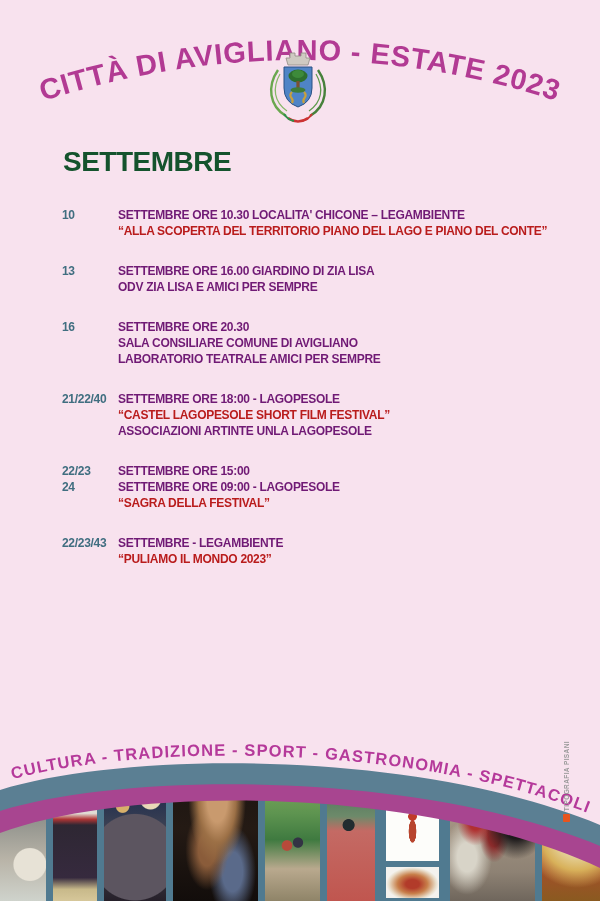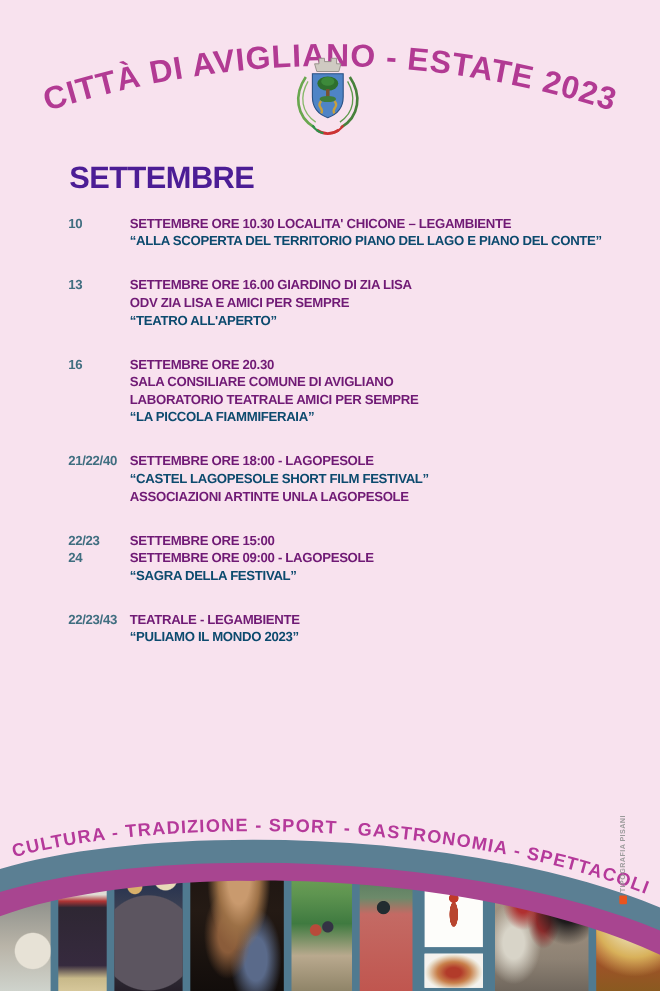--- a/index.html
+++ b/index.html
@@ -7,30 +7,30 @@
     width:600px;height:901px;position:relative;overflow:hidden;
     background:#f8e2ee;
     font-family:"Liberation Sans","DejaVu Sans",sans-serif;
   }
   
   #header-svg{display:block;width:600px;height:145px;}
   .arc-title{font-family:"Liberation Sans",sans-serif;font-weight:bold;font-size:29px;letter-spacing:.8px;fill:#b23a93;}
   
   #month-title{
     margin:2px 0 0 63px;font-size:28px;line-height:30px;font-weight:bold;
-    color:#4c1d95;letter-spacing:-0.5px;
+    color:#14532d;letter-spacing:-0.5px;
   }
   
-  #events{margin:18px 0 0 62px;}
+  #events{margin:30px 0 0 62px;}
   .event{display:flex;margin-bottom:24px;font-weight:bold;font-size:12px;line-height:16px;letter-spacing:-0.3px;}
   .event .day{width:56px;flex:0 0 56px;color:#406e80;white-space:pre-line;}
   .event .lines{flex:1;}
   .event .line{white-space:nowrap;}
   .line.teal{color:#701a75;}
-  .line.magenta{color:#0c4a6e;}
+  .line.magenta{color:#b91c1c;}
   
   #photo-strip{position:absolute;left:0;top:755px;width:600px;height:146px;background:#507a90;z-index:1;}
   .photo{position:absolute;top:0;bottom:0;}
   .ph-market{left:0;width:46px;
     background:radial-gradient(circle at 70% 35%, #c04038 0 8%, transparent 9%),
                radial-gradient(circle at 30% 30%, #58646b 0 10%, transparent 11%),
                radial-gradient(circle at 65% 75%, #e7e2d6 0 14%, transparent 15%),
                linear-gradient(180deg,#6b7a80 0%,#8a8d88 40%,#b9b4a8 72%,#cfd3cc 100%);}
   .ph-costume{left:53px;width:44px;
     background:radial-gradient(circle at 50% 12%, #2a2425 0 22%, transparent 23%),
@@ -121,31 +121,29 @@
         <div class="line teal">SETTEMBRE ORE 10.30 LOCALITA' CHICONE – LEGAMBIENTE</div>
         <div class="line magenta">“ALLA SCOPERTA DEL TERRITORIO PIANO DEL LAGO E PIANO DEL CONTE”</div>
       </div>
   </div>
 
   <div class="event">
     <div class="day">13</div>
     <div class="lines">
         <div class="line teal">SETTEMBRE ORE 16.00 GIARDINO DI ZIA LISA</div>
         <div class="line teal">ODV ZIA LISA E AMICI PER SEMPRE</div>
-        <div class="line magenta">“TEATRO ALL'APERTO”</div>
       </div>
   </div>
 
   <div class="event">
     <div class="day">16</div>
     <div class="lines">
         <div class="line teal">SETTEMBRE ORE 20.30</div>
         <div class="line teal">SALA CONSILIARE COMUNE DI AVIGLIANO</div>
         <div class="line teal">LABORATORIO TEATRALE AMICI PER SEMPRE</div>
-        <div class="line magenta">“LA PICCOLA FIAMMIFERAIA”</div>
       </div>
   </div>
 
 
   <div class="event">
     <div class="day">21/22/40</div>
     <div class="lines">
         <div class="line teal">SETTEMBRE ORE 18:00 - LAGOPESOLE</div>
         <div class="line magenta">“CASTEL LAGOPESOLE SHORT FILM FESTIVAL”</div>
         <div class="line teal">ASSOCIAZIONI ARTINTE UNLA LAGOPESOLE</div>
@@ -158,21 +156,21 @@
     <div class="lines">
         <div class="line teal">SETTEMBRE ORE 15:00</div>
         <div class="line teal">SETTEMBRE ORE 09:00 - LAGOPESOLE</div>
         <div class="line magenta">“SAGRA DELLA FESTIVAL”</div>
       </div>
   </div>
 
   <div class="event">
     <div class="day">22/23/43</div>
     <div class="lines">
-        <div class="line teal">TEATRALE - LEGAMBIENTE</div>
+        <div class="line teal">SETTEMBRE - LEGAMBIENTE</div>
         <div class="line magenta">“PULIAMO IL MONDO 2023”</div>
       </div>
   </div>
 </div>
 
 <div id="photo-strip">
   <div class="photo ph-market"></div>
   <div class="photo ph-costume"></div>
   <div class="photo ph-night"></div>
   <div class="photo ph-crucifix"></div>

